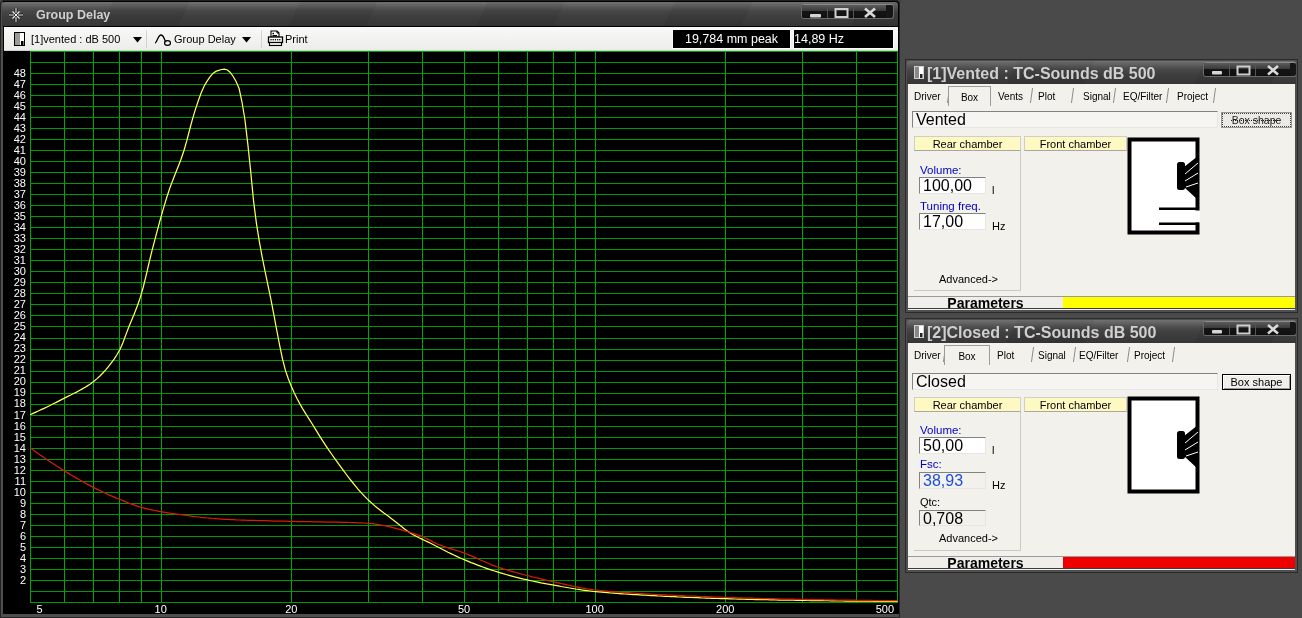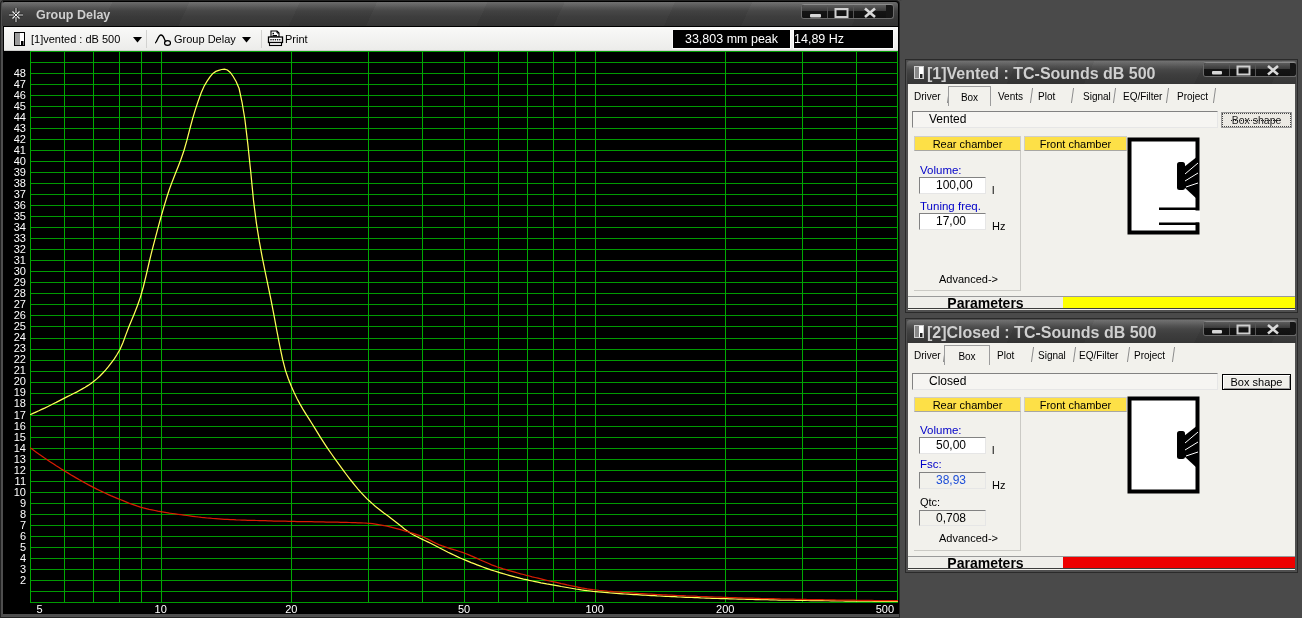--- a/index.html
+++ b/index.html
@@ -4,24 +4,24 @@
 body{width:1302px;height:618px;background:#4a4a4a;font-family:"Liberation Sans",sans-serif;position:relative;overflow:hidden;-webkit-font-smoothing:antialiased}
 .win{position:absolute;background:#f2f1ec;border:1px solid #2a2a2a;box-shadow:inset 0 0 0 2px #4f4f4f}
 .tbar{position:absolute;left:1px;top:1px;right:1px;height:23px;background:linear-gradient(180deg,#5e5e5e 0,#4c4c4c 25%,#3e3e3e 60%,#363636 100%);border-radius:3px 3px 0 0;overflow:hidden}
 .tbar .sheen{position:absolute;left:0;top:0;right:0;height:9px;background:linear-gradient(180deg,rgba(255,255,255,.12),rgba(255,255,255,0))}
 .tbar .stripe{position:absolute;left:0;top:0;right:0;bottom:0;background:repeating-linear-gradient(115deg,transparent 0 100px,rgba(0,0,0,.07) 100px 170px)}
 .tbar .ttl{position:absolute;left:20px;top:4px;color:#cfcfcf;font-size:16px;font-weight:bold;white-space:nowrap}
 .btns{position:absolute;top:1px;height:15px;display:flex;border:1px solid #6a6a6a;border-top-color:#8a8a8a;border-radius:3px;background:#161616;overflow:hidden}
 .btns b{width:26px;height:100%;position:relative;background:linear-gradient(180deg,#5c5c5c 0,#3a3a3a 45%,#151515 46%,#101010 100%);border-right:1px solid #555}
 .btns b:last-child{border-right:none}
 .btns svg{position:absolute;left:0;top:0}
-.edit{position:absolute;background:#fff;border:1px solid #828282;border-bottom-color:#e6e6e6;border-right-color:#e6e6e6;font-size:12px;color:#000;padding:1px 16px;line-height:13px}
+.edit{position:absolute;background:#fff;border:1px solid #828282;border-bottom-color:#e6e6e6;border-right-color:#e6e6e6;font-size:16px;color:#000;padding:1px 3px;line-height:13px}
 .lbl{position:absolute;font-size:11px;color:#000;white-space:nowrap}
 .blbl{position:absolute;font-size:11.5px;color:#0000c8;white-space:nowrap}
-.chamb{position:absolute;height:15px;background:#fde047;border:1px solid #cfcec9;border-bottom:1px solid #a8a7a2;font-size:11px;text-align:center;color:#000;line-height:14px}
+.chamb{position:absolute;height:15px;background:#fef9c3;border:1px solid #cfcec9;border-bottom:1px solid #a8a7a2;font-size:11px;text-align:center;color:#000;line-height:14px}
 .tabs{position:absolute;left:0;right:2px;height:21px;font-size:10px;color:#000}
 .tab{position:absolute;top:4px;height:17px;line-height:15px;white-space:nowrap}
 .sep{position:absolute;top:3px;width:1px;height:15px;background:#8c8c8c;transform:skewX(-8deg)}
 .pbar{position:absolute;left:2px;right:2px;height:13px;background:#efeeea;border-top:1px solid #9a9a9a;border-bottom:1px solid #3c3c3c}
 .pbar .pt{position:absolute;left:0;width:155px;top:0;bottom:0;font-size:14px;font-weight:bold;text-align:center;line-height:12px;color:#000}
 .pbar .fill{position:absolute;left:155px;right:0;top:0;bottom:0}
 </style></head><body>
 <div style="position:absolute;left:897px;top:0;width:405px;height:618px;background:#4a4a4a;border-left:1px solid #2f2f2f;border-radius:5px 0 0 0"></div>
 
 <div style="position:absolute;left:0;top:0;width:900px;height:618px;background:#000;border:1px solid #222;border-radius:4px 4px 0 0;overflow:hidden">
@@ -92,21 +92,21 @@
         <rect x="5.5" y="5" width="4.5" height="1.2" fill="#000"></rect>
       <rect x="1.5" y="7" width="14" height="5.5" fill="#fff" stroke="#000" stroke-width="1.3"></rect>
       <circle cx="4" cy="9.7" r="0.8" fill="#000"></circle>
         <circle cx="6.2" cy="9.7" r="0.8" fill="#000"></circle>
         <circle cx="8.4" cy="9.7" r="0.8" fill="#000"></circle>
         <circle cx="10.6" cy="9.7" r="0.8" fill="#000"></circle>
         <circle cx="12.8" cy="9.7" r="0.8" fill="#000"></circle>
       <rect x="2.5" y="12.5" width="12" height="3" fill="#eee" stroke="#000" stroke-width="1.1"></rect>
     </svg>
     <div class="lbl" style="left:281px;top:6px;font-size:11px">Print</div>
-    <div style="position:absolute;left:668px;top:2px;width:119px;height:20px;background:#000;border:1px solid #fbfbfa;color:#fff;font-size:12.5px;text-align:center;line-height:18px">33,803 mm peak</div>
+    <div style="position:absolute;left:668px;top:2px;width:119px;height:20px;background:#000;border:1px solid #fbfbfa;color:#fff;font-size:12.5px;text-align:center;line-height:18px">19,784 mm peak</div>
     <div style="position:absolute;left:789px;top:2px;width:101px;height:20px;background:#000;border:1px solid #fbfbfa;color:#fff;font-size:12.5px;text-align:left;line-height:18px">14,89 Hz</div>
   </div>
   <svg width="899" height="567" viewBox="0 0 899 567" style="position:absolute;left:-1px;top:49px">
     <g stroke="#009b02" stroke-width="1">
       <line x1="30" y1="552.5" x2="898" y2="552.5"></line>
         <line x1="30" y1="541.5" x2="898" y2="541.5"></line>
         <line x1="30" y1="530.5" x2="898" y2="530.5"></line>
         <line x1="30" y1="519.5" x2="898" y2="519.5"></line>
         <line x1="30" y1="508.5" x2="898" y2="508.5"></line>
         <line x1="30" y1="497.5" x2="898" y2="497.5"></line>

